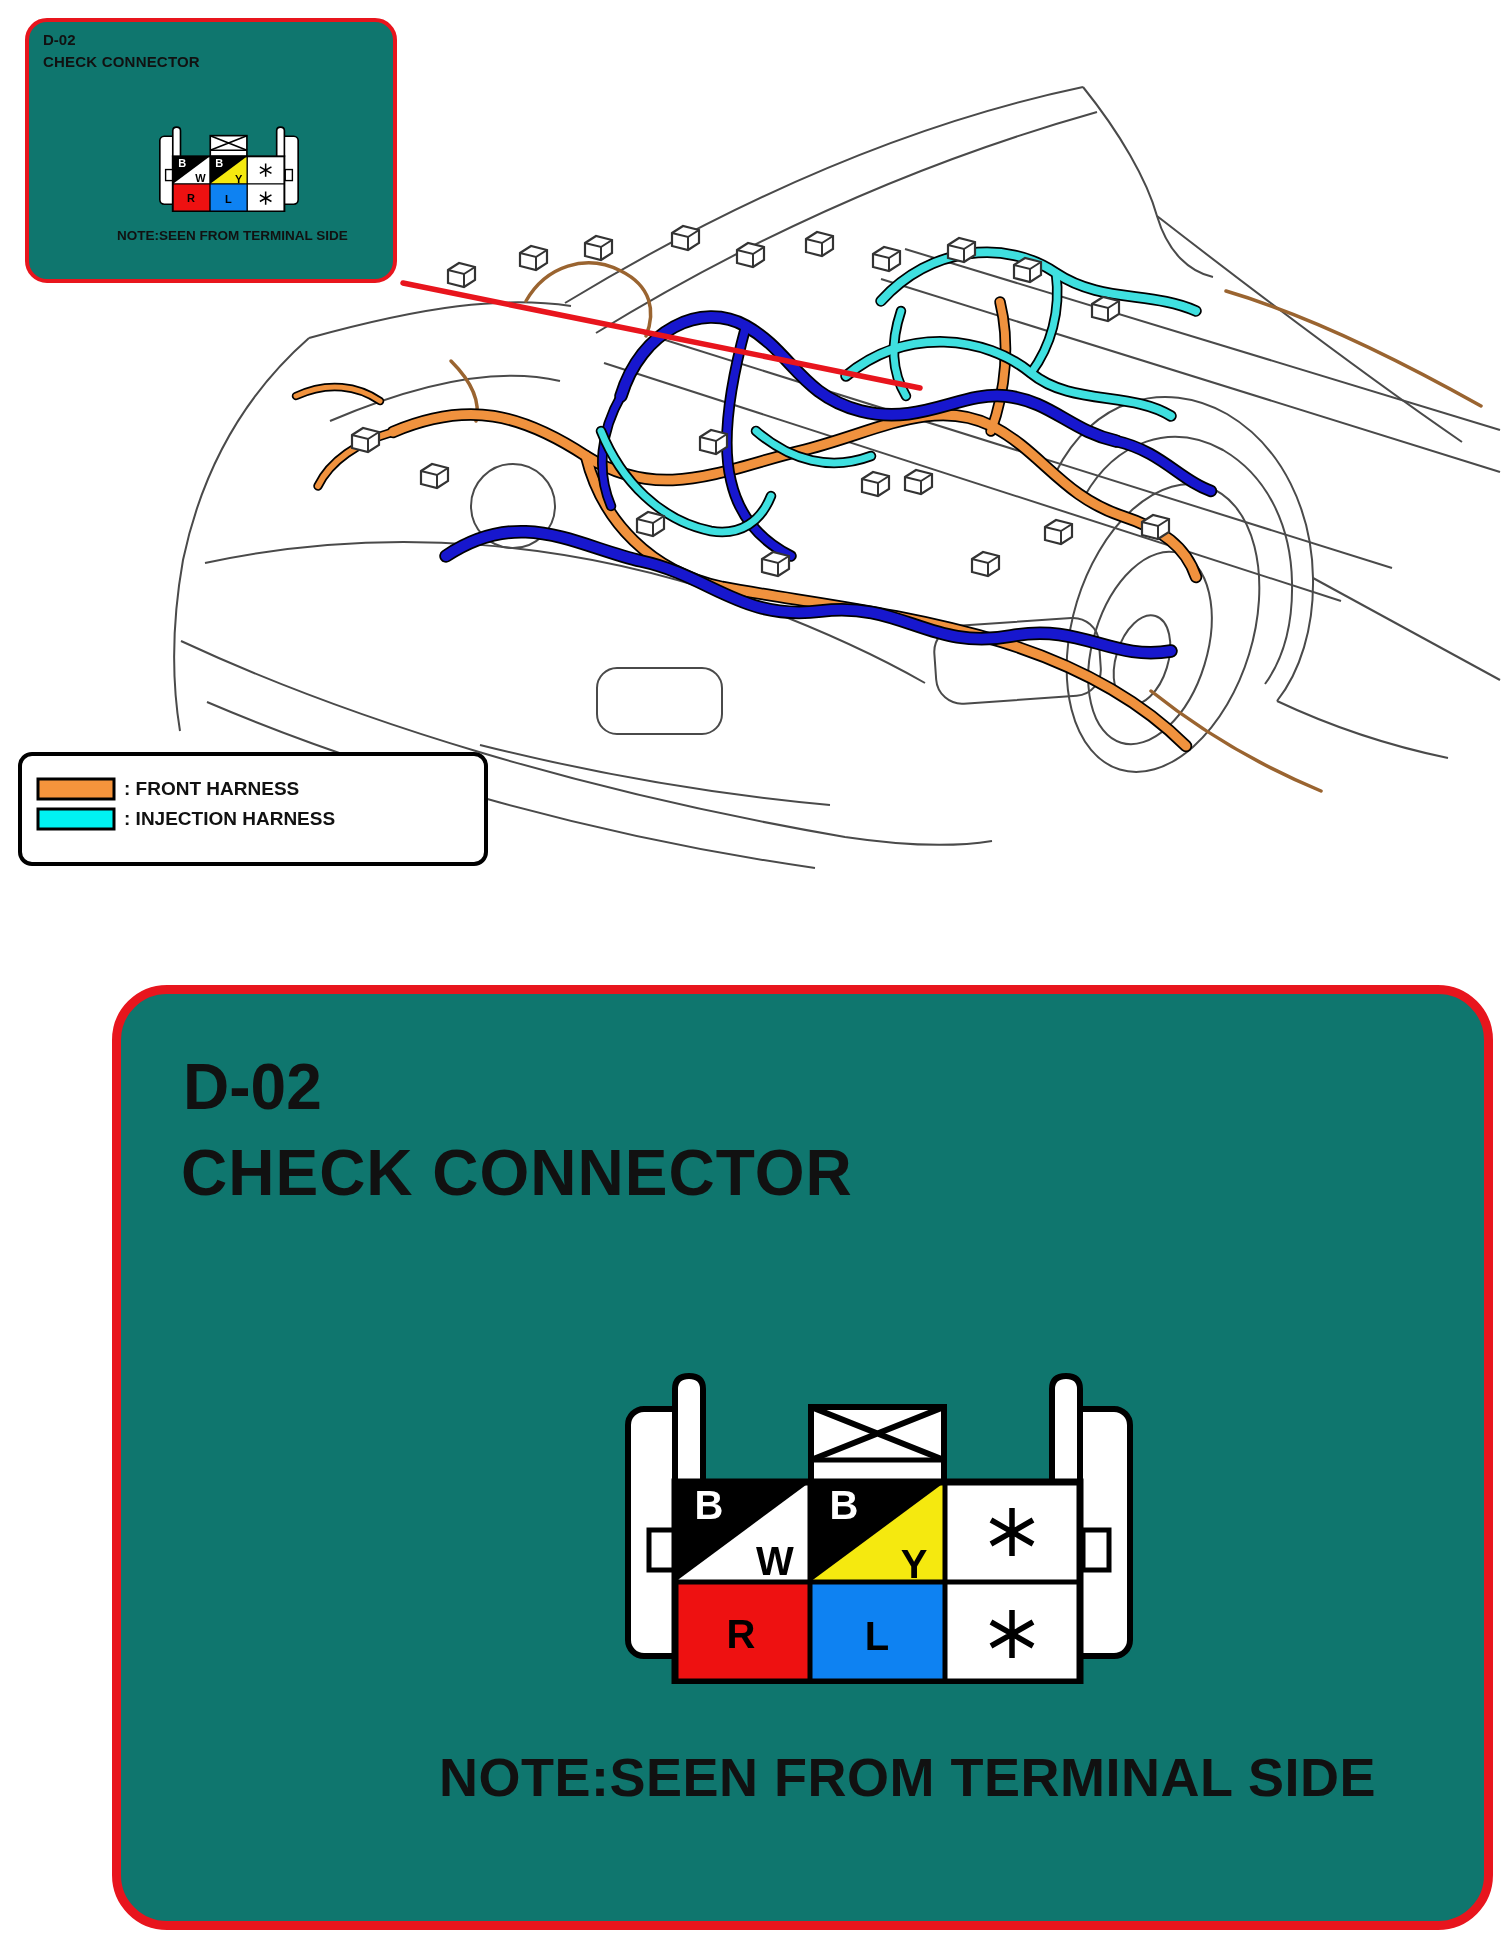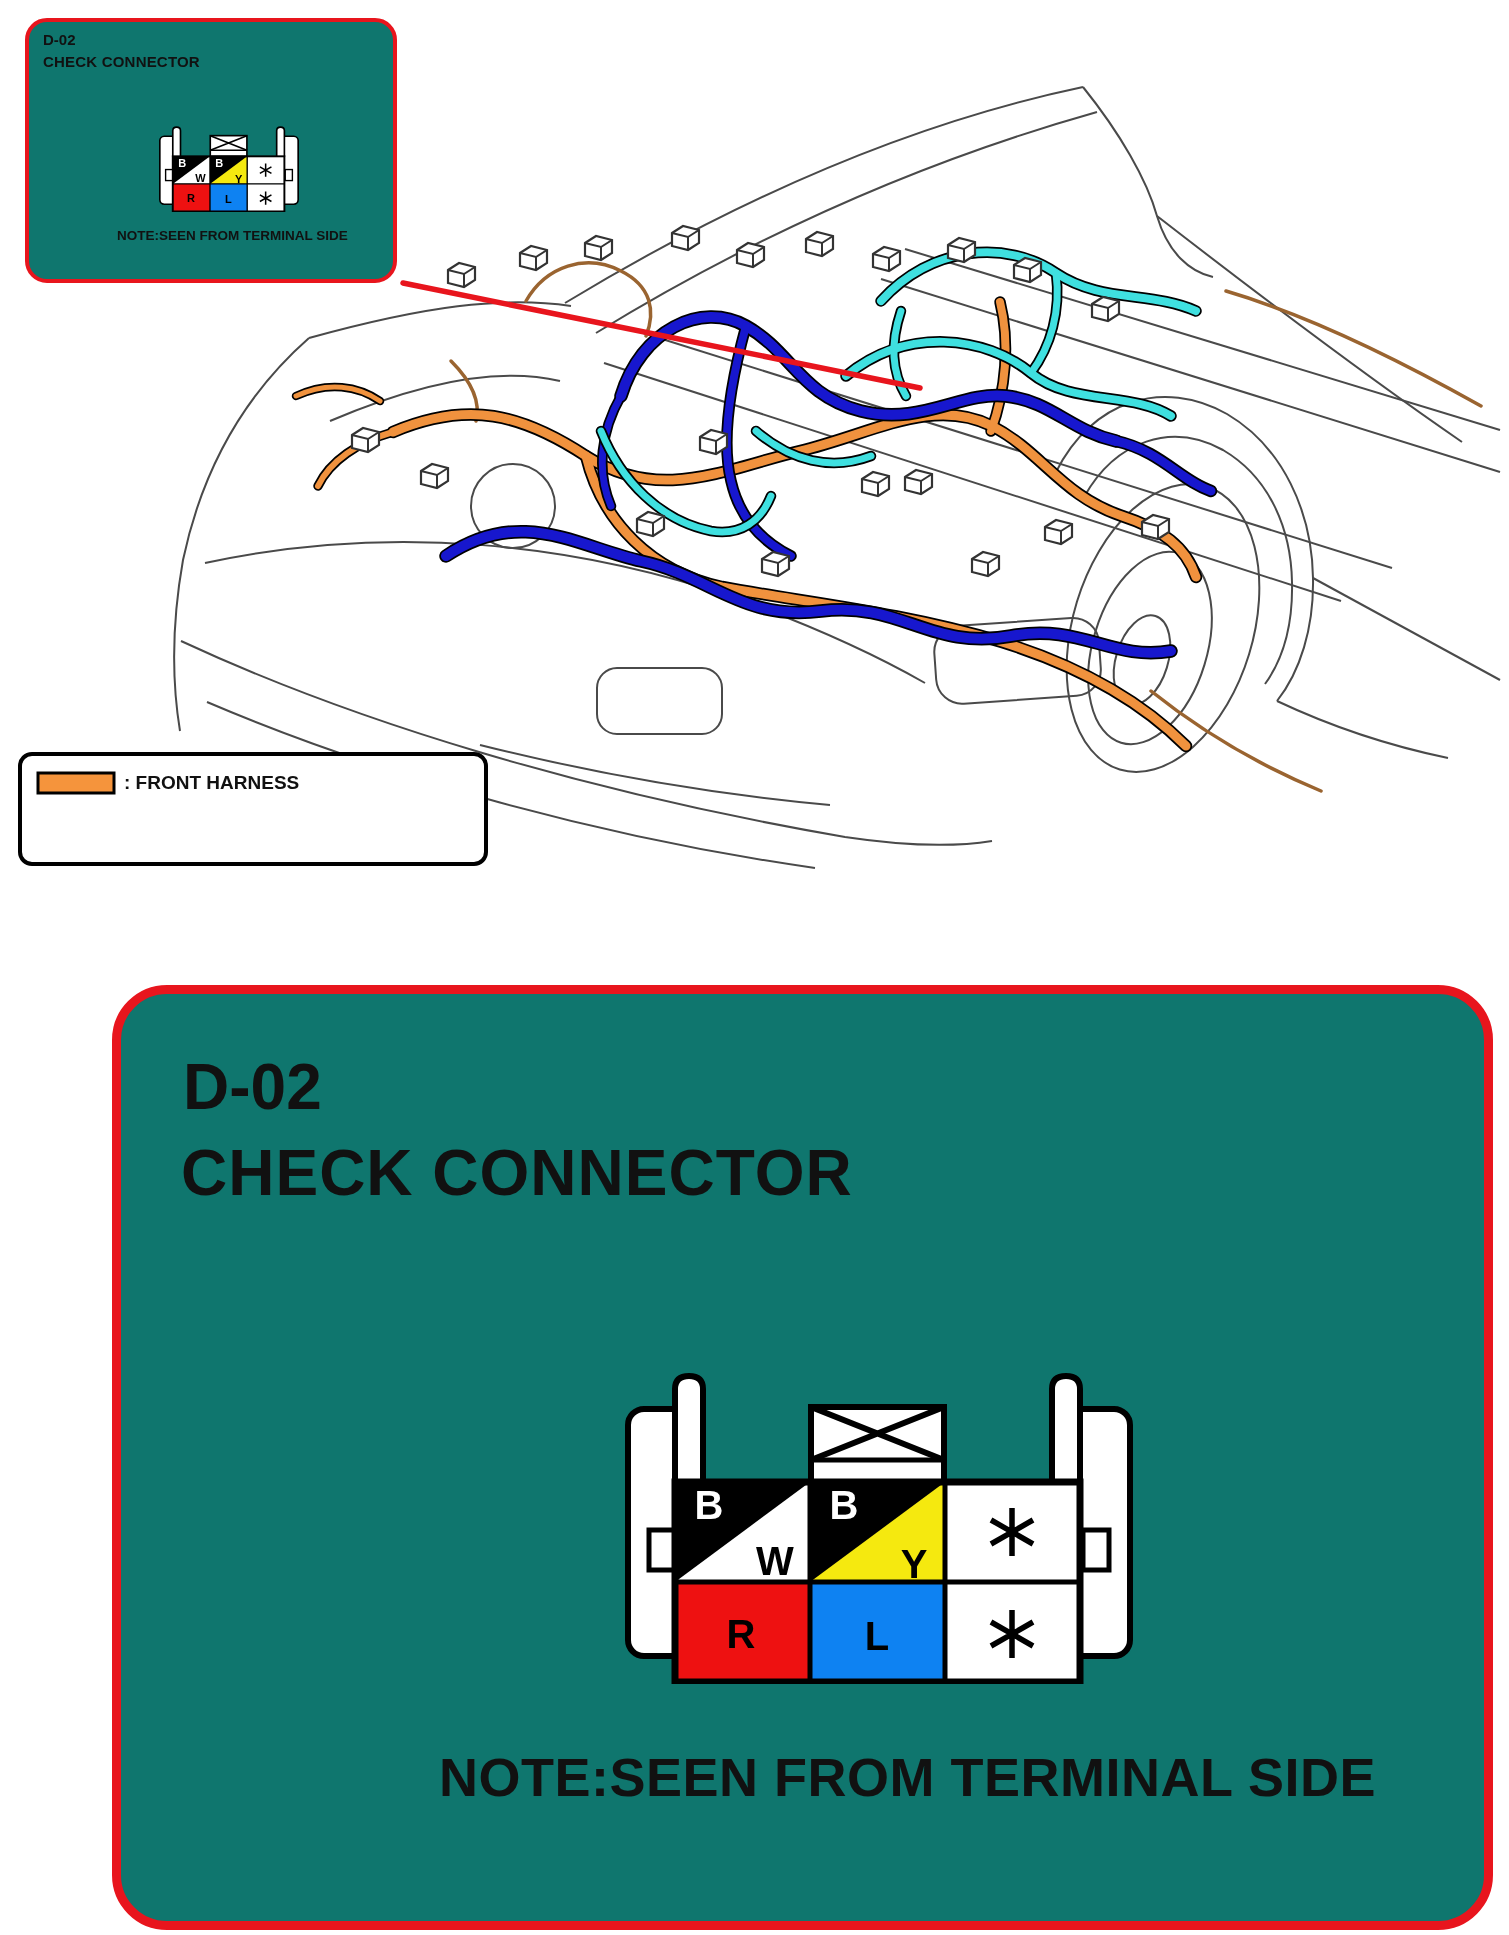--- a/index.html
+++ b/index.html
@@ -4,21 +4,21 @@
 <style>
   html,body{margin:0;padding:0;background:#fff;}
   body{width:1509px;height:1935px;position:relative;font-family:"Liberation Sans",sans-serif;overflow:hidden;}
   .car-layer{position:absolute;left:0;top:0;width:1509px;height:1935px;}
   .callout{position:absolute;background:#0f766e;box-sizing:border-box;}
   .callout-small{left:25px;top:18px;width:372px;height:265px;border:4px solid #E8151D;border-radius:22px;}
   .cs-id{position:absolute;left:14px;top:9px;font-size:15px;font-weight:bold;color:#111;}
   .cs-title{position:absolute;left:14px;top:31px;font-size:15px;font-weight:bold;color:#111;letter-spacing:.2px;}
   .conn-small{position:absolute;left:130px;top:104px;width:140px;height:86px;}
   .cs-note{position:absolute;left:88px;top:206px;font-size:13.5px;font-weight:bold;color:#111;white-space:nowrap;}
-  .legend{position:absolute;left:18px;top:752px;width:470px;height:114px;border:4px solid #000;border-radius:14px;background:#fff;box-sizing:border-box;padding:12px 0 0 14px;}
+  .legend{position:absolute;left:18px;top:752px;width:470px;height:114px;border:4px solid #000;border-radius:14px;background:#fff;box-sizing:border-box;padding:18px 0 0 14px;}
   .legend-row{display:flex;align-items:center;height:30px;}
   .legend-swatch{width:80px;height:24px;display:block;}
   .legend-label{font-size:19px;font-weight:bold;color:#111;margin-left:8px;white-space:nowrap;}
   .callout-large{left:112px;top:985px;width:1381px;height:945px;border:9px solid #E8151D;border-radius:55px;}
   .cl-id{position:absolute;left:62px;top:56px;font-size:64px;font-weight:bold;color:#111;}
   .cl-title{position:absolute;left:60px;top:142px;font-size:64px;font-weight:bold;color:#111;letter-spacing:1px;white-space:nowrap;}
   .conn-large{position:absolute;left:504px;top:378px;width:508px;height:312px;}
   .cl-note{position:absolute;left:318px;top:752px;font-size:54px;font-weight:bold;color:#111;white-space:nowrap;letter-spacing:.5px;}
   svg text{font-family:"Liberation Sans",sans-serif;font-weight:bold;}
 </style>
@@ -176,20 +176,26 @@
   <div class="cs-note">NOTE:SEEN FROM TERMINAL SIDE</div>
 </div>
 
 <div class="legend">
   <div class="legend-row">
     <svg class="legend-swatch" viewBox="0 0 80 24">
       <rect x="2" y="2" width="76" height="20" stroke="#000" stroke-width="3" fill="#F5943C"></rect>
     </svg>
     <span class="legend-label">: FRONT HARNESS</span>
   </div>
+  <div class="legend-row">
+    <svg class="legend-swatch" viewBox="0 0 80 24">
+      <rect x="2" y="2" width="76" height="20" stroke="#000" stroke-width="3" fill="#00F2F2"></rect>
+    </svg>
+    <span class="legend-label">: INJECTION HARNESS</span>
+  </div>
 </div>
 
 <div class="callout callout-large">
   <div class="cl-id">D-02</div>
   <div class="cl-title">CHECK CONNECTOR</div>
 
   <svg class="conn-large" viewBox="0 0 508 312">
     <rect x="3" y="37" width="64" height="247" rx="16" fill="#fff" stroke="#000" stroke-width="6"></rect>
     <rect x="24" y="158" width="26" height="40" fill="#fff" stroke="#000" stroke-width="5"></rect>
     <rect x="441" y="37" width="64" height="247" rx="16" fill="#fff" stroke="#000" stroke-width="6"></rect>

